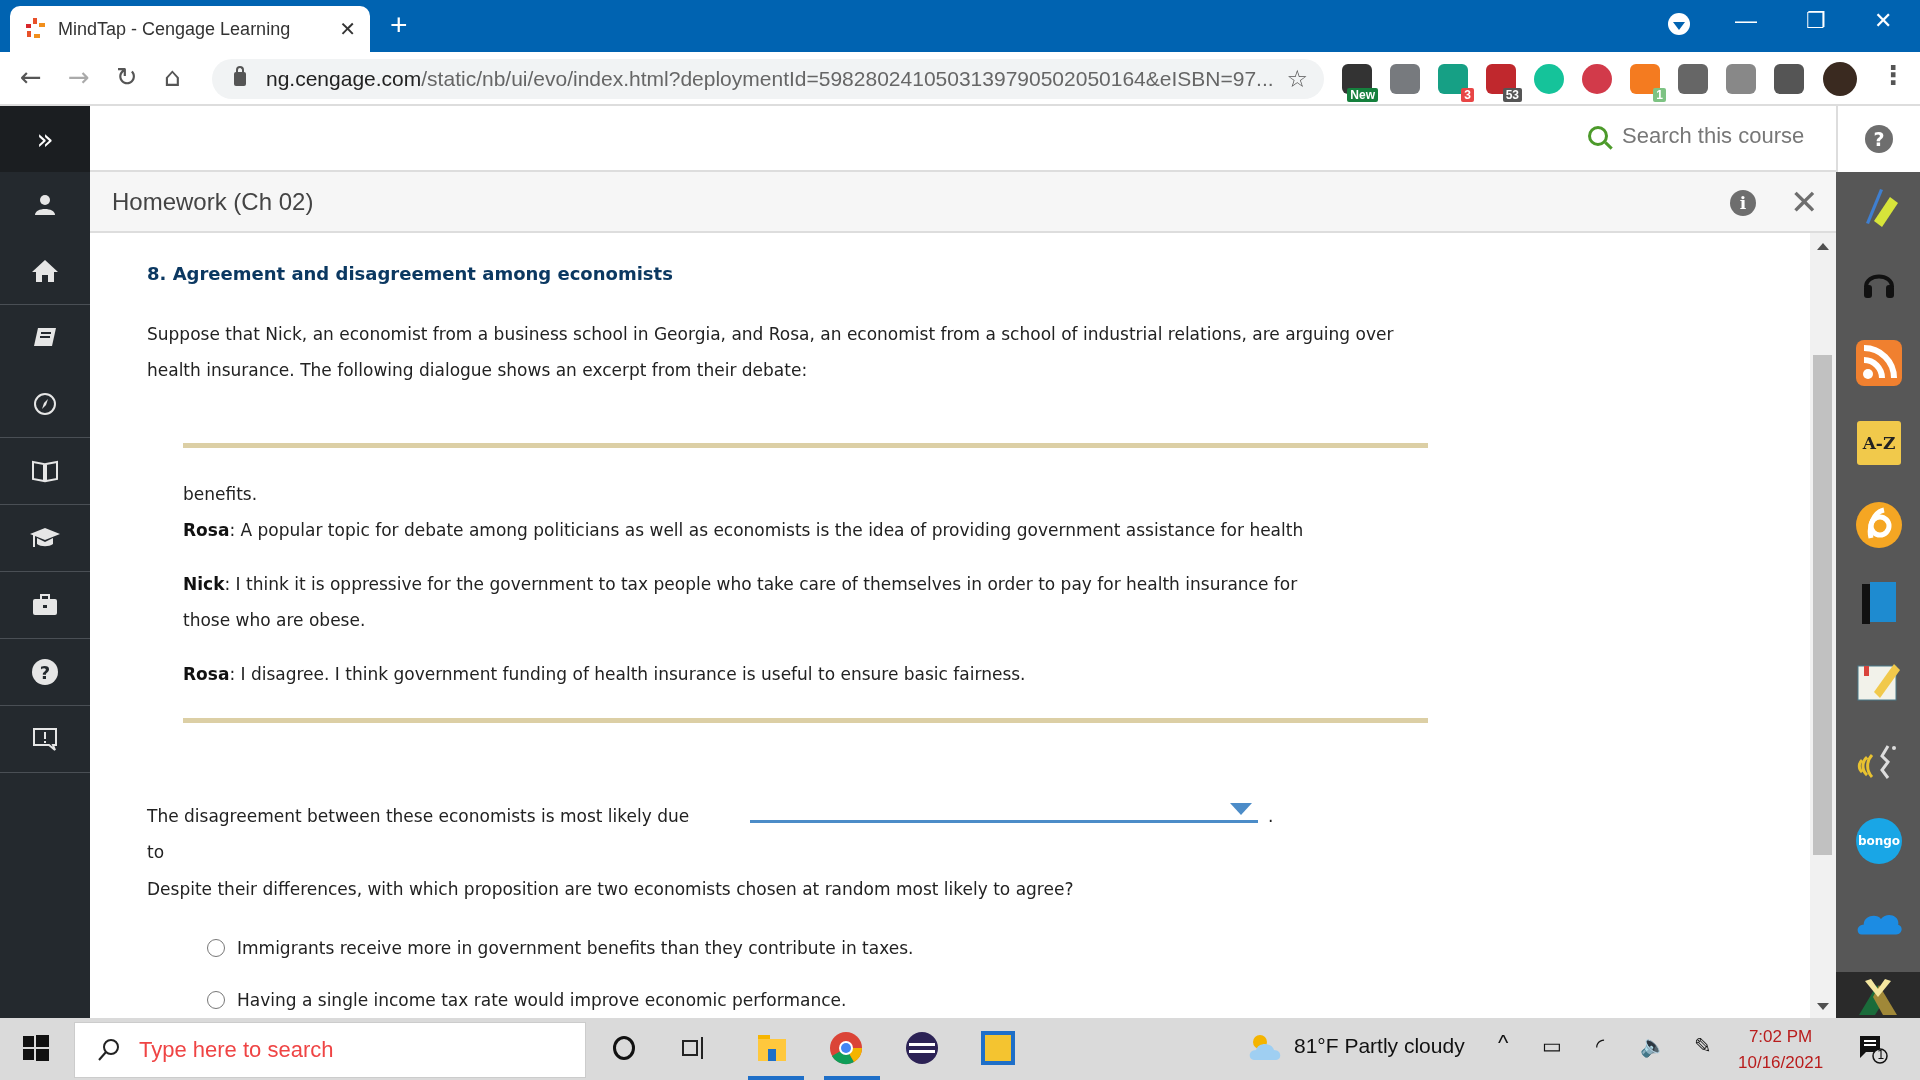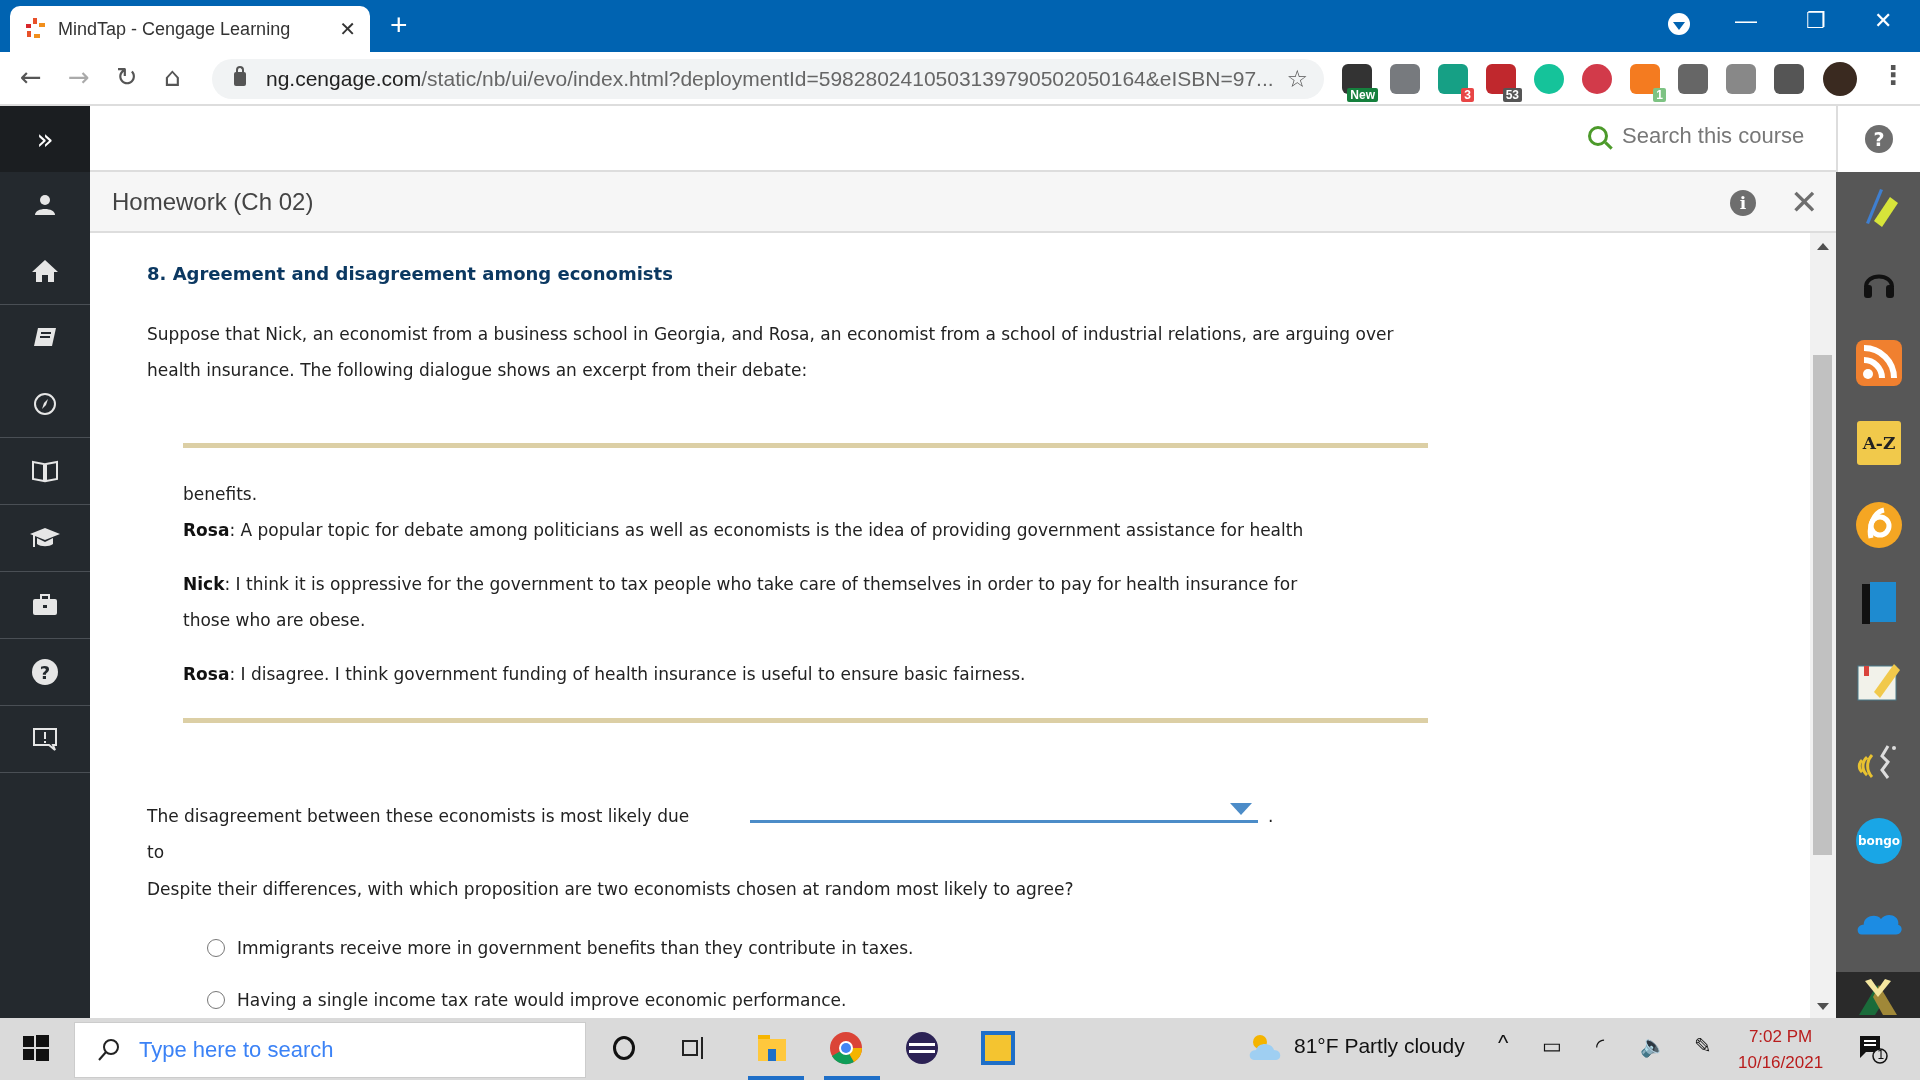--- a/index.html
+++ b/index.html
@@ -70,21 +70,21 @@
   .dlg { position:absolute; left:93px; width:1200px; font-size:17px; color:#222; line-height:36px; }
   .dlg b { color:#111; }
   #dd { position:absolute; left:660px; top:566px; width:508px; height:24px; border-bottom:3px solid #4C8CC8; }
   #dd .arrow { position:absolute; right:6px; top:4px; border-left:11px solid transparent; border-right:11px solid transparent; border-top:12px solid #4C8CC8; }
   .radio { position:absolute; left:117px; width:18px; height:18px; border:1.5px solid #777; border-radius:50%; }
   .opt { position:absolute; left:147px; font-size:17px; color:#222; }
 
   
   #taskbar { left:0; top:1018px; width:1920px; height:62px; background:#DADADA; }
   #tb-search { position:absolute; left:74px; top:4px; width:512px; height:56px; background:#fff; border:1px solid #ccc; display:flex; align-items:center; padding-left:22px; }
-  #tb-search .ph { font-family:"Liberation Sans", sans-serif; font-size:22px; color:#3b82f6; margin-left:18px; }
+  #tb-search .ph { font-family:"Liberation Sans", sans-serif; font-size:22px; color:#ef4444; margin-left:18px; }
   .tbicon { position:absolute; top:12px; width:36px; height:36px; display:flex; align-items:center; justify-content:center; }
   .tray { position:absolute; top:16px; font-family:"Liberation Sans", sans-serif; font-size:21px; color:#111; }
 </style>
 </head>
 <body>
 
 <div id="tabstrip" class="abs">
   <div id="tab" class="abs">
     <span class="fav">
       <svg width="22" height="22" viewBox="0 0 22 22">

